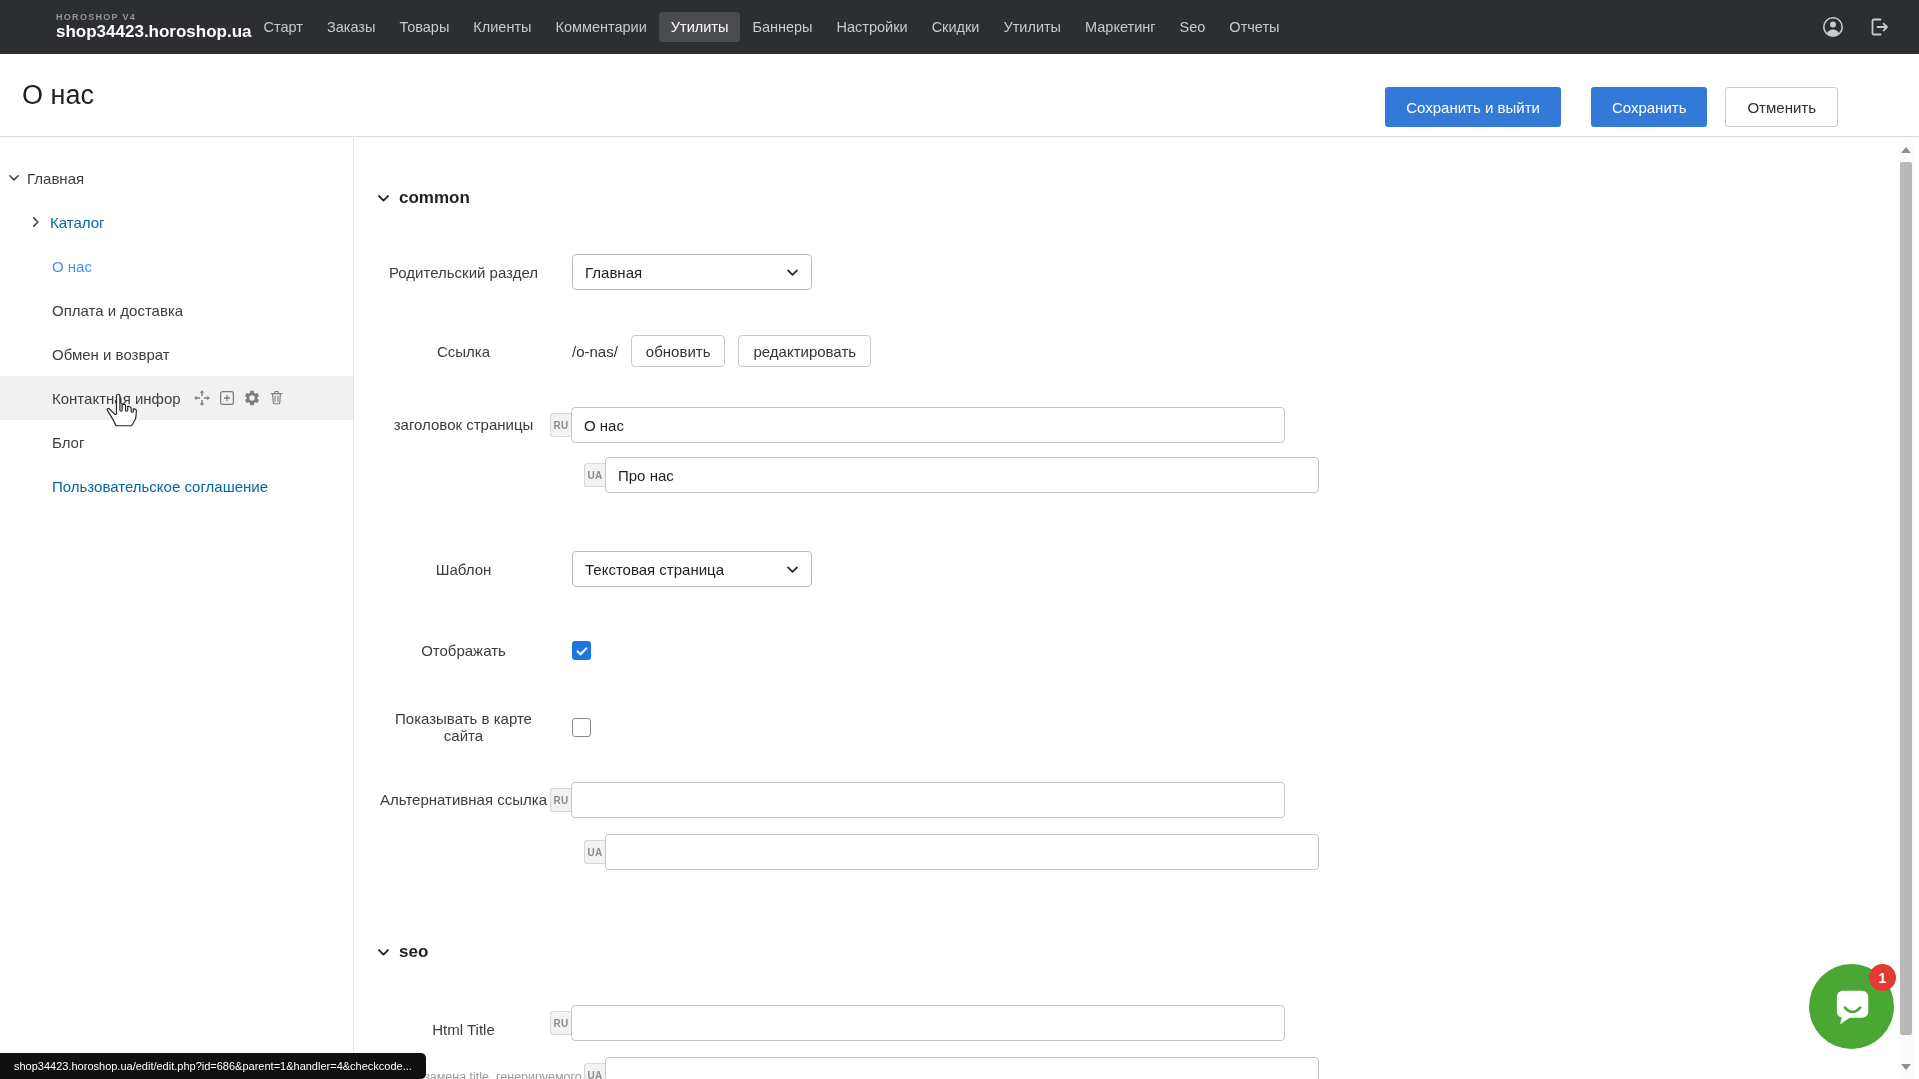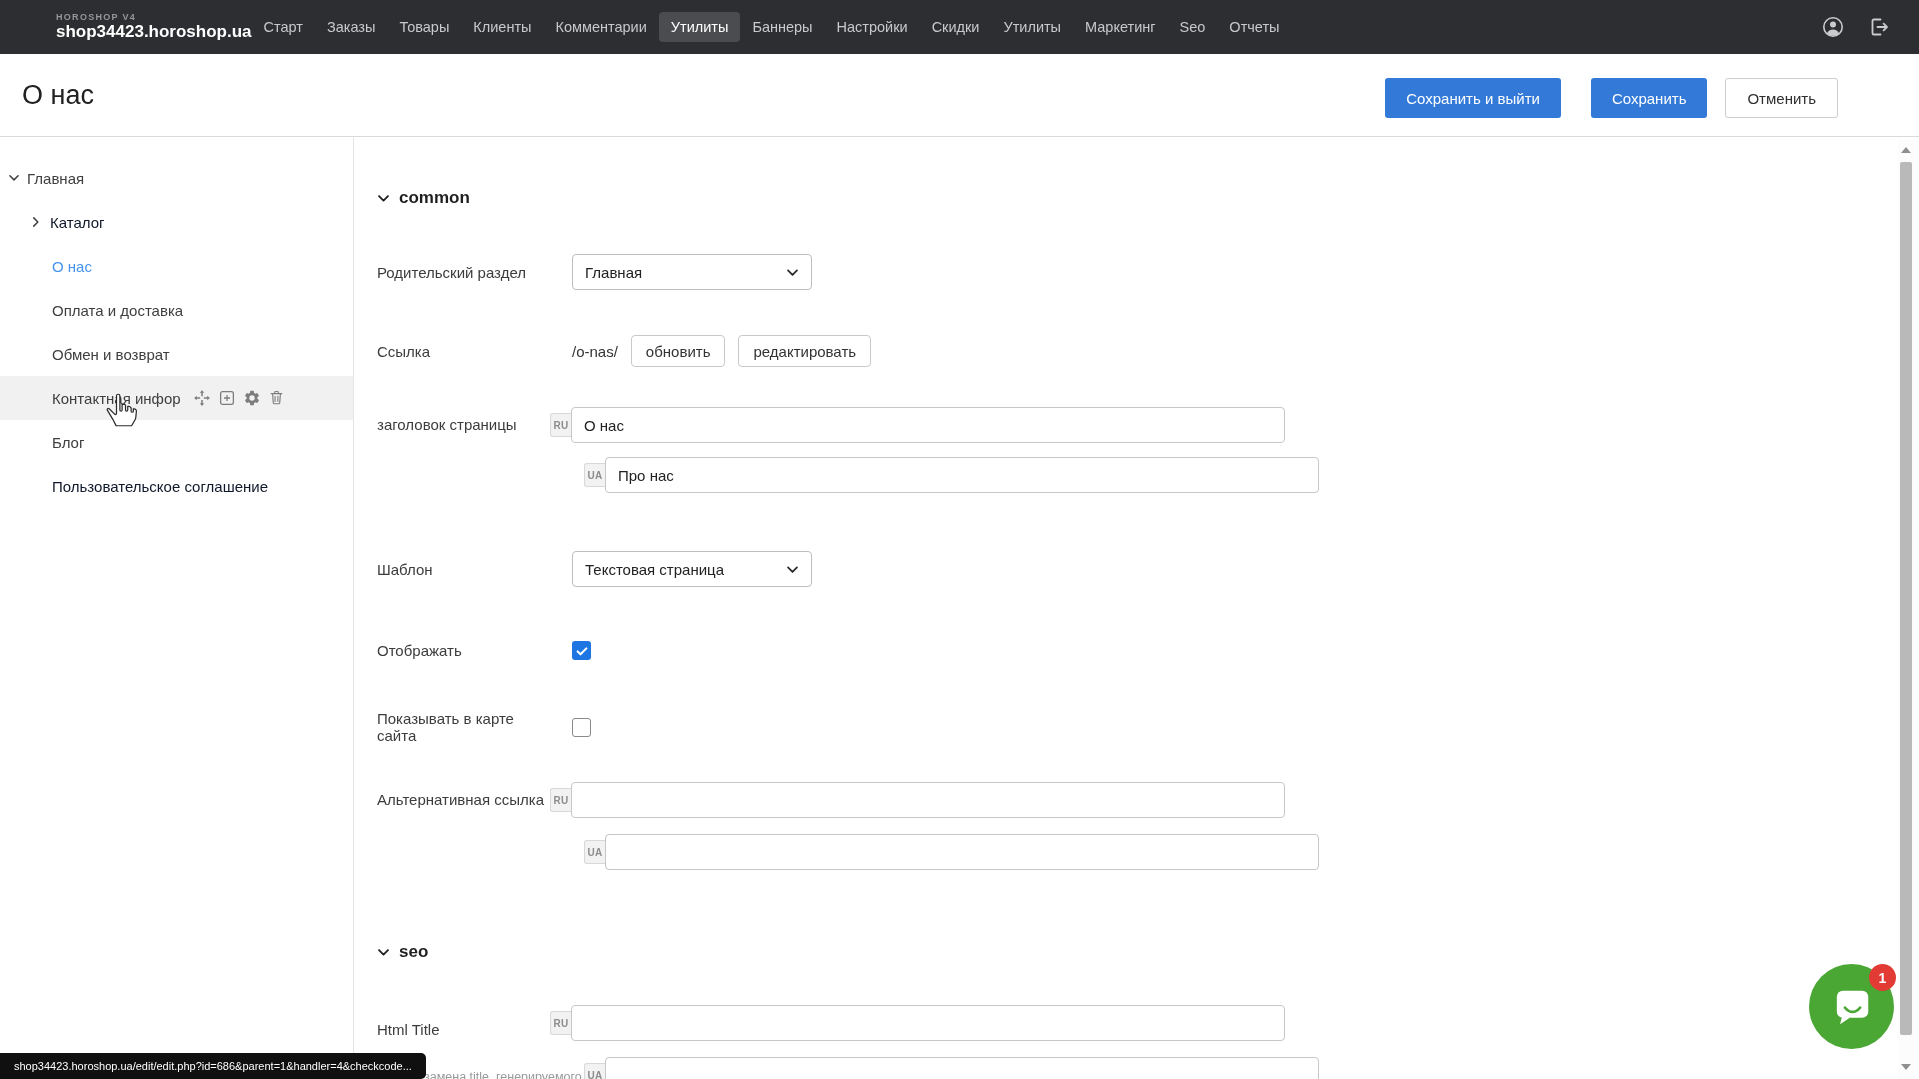--- a/index.html
+++ b/index.html
@@ -28,57 +28,57 @@
   .nav-item.active { background: #4a4c4f; color: #ffffff; }
   .topbar-right { margin-left: auto; display: flex; align-items: center; gap: 22px; padding-right: 28px; }
   .topbar-icon { width: 24px; height: 24px; display: flex; cursor: pointer; }
 
   
   .header {
     height: 83px; background: #fff; border-bottom: 1px solid #dadada;
     display: flex; align-items: center; padding-left: 22px; position: relative;
   }
   .page-title { font-size: 27px; font-weight: 400; color: #212121; }
-  .header-actions { position: absolute; right: 81px; top: 3px; height: 100%; display: flex; align-items: center; }
+  .header-actions { position: absolute; right: 81px; top: 12px; height: 100%; display: flex; align-items: center; }
   .btn {
     height: 40px; border-radius: 3px; font-size: 15px; display: inline-flex; align-items: center;
     padding: 0 21px; border: none; cursor: pointer; font-family: inherit; white-space: nowrap;
   }
   .btn-primary { background: #3379d8; color: #fff; }
   .btn-save-exit { margin-right: 30px; }
   .btn-save { margin-right: 18px; }
   .btn-secondary { background: #fff; border: 1px solid #cccccc; color: #2f2f2f; }
 
   
   .sidebar {
     position: absolute; left: 0; top: 138px; bottom: 0; width: 354px;
     background: #fff; border-right: 1px solid #e4e4e4; padding-top: 18px; z-index: 10;
   }
   .tree-row { height: 44px; display: flex; align-items: center; font-size: 15px; color: #3e3e3e; cursor: pointer; }
   .tree-row.root { padding-left: 8px; gap: 7px; }
   .tree-row.child { padding-left: 52px; }
   .tree-row.child.haschev { padding-left: 30px; gap: 8px; }
-  .tree-row.muted .tree-label { color: #0f172a; }
+  .tree-row.muted .tree-label { color: #0369a1; }
   .tree-row.selected .tree-label { color: #4693ef; }
   .tree-row.hovered { background: #f1f1f1; }
   .chev { width: 12px; height: 12px; display: flex; flex-shrink: 0; }
   .row-actions { display: flex; align-items: center; gap: 7px; margin-left: 12px; }
   .row-icon { width: 18px; height: 18px; display: flex; cursor: pointer; }
 
   
   .content {
     position: absolute; left: 354px; top: 138px; right: 20px; bottom: 0;
     background: #fff; padding-left: 23px; overflow: hidden;
   }
   .section-heading { display: flex; align-items: center; gap: 9px; font-size: 17px; font-weight: bold; color: #1f1f1f; }
   .section-heading .chev { width: 13px; height: 13px; }
   .form-row { display: flex; }
   .form-row.center { align-items: center; }
   .form-row.multi { align-items: flex-start; }
-  .flabel { width: 173px; flex-shrink: 0; font-size: 15px; color: #3c3c3c; }
+  .flabel { width: 173px; flex-shrink: 0; font-size: 15px; color: #3c3c3c; text-align: center; }
   .form-row.multi > .flabel { line-height: 36px; }
   .slot { width: 22px; flex-shrink: 0; }
   .inputs-col { display: flex; flex-direction: column; }
   .input-line { display: flex; align-items: center; }
   .input-line + .input-line { margin-top: 14px; padding-left: 34px; }
   .input-line.gap16 { margin-top: 16px; }
   .lang-badge {
     width: 21px; height: 24px; background: #f2f2f2; border: 1px solid #d8d8d8; border-right: none;
     border-radius: 3px 0 0 3px; font-size: 10px; font-weight: bold; color: #8d8d8d;
     display: flex; align-items: center; justify-content: center; flex-shrink: 0; letter-spacing: .3px;

